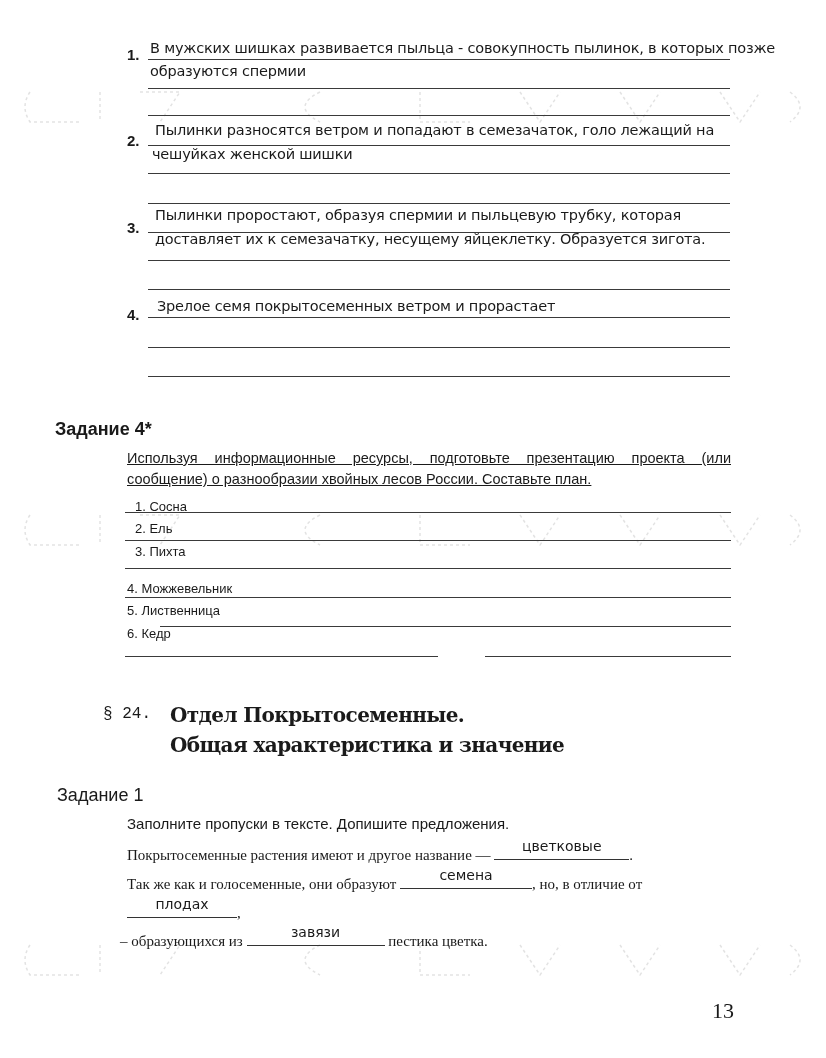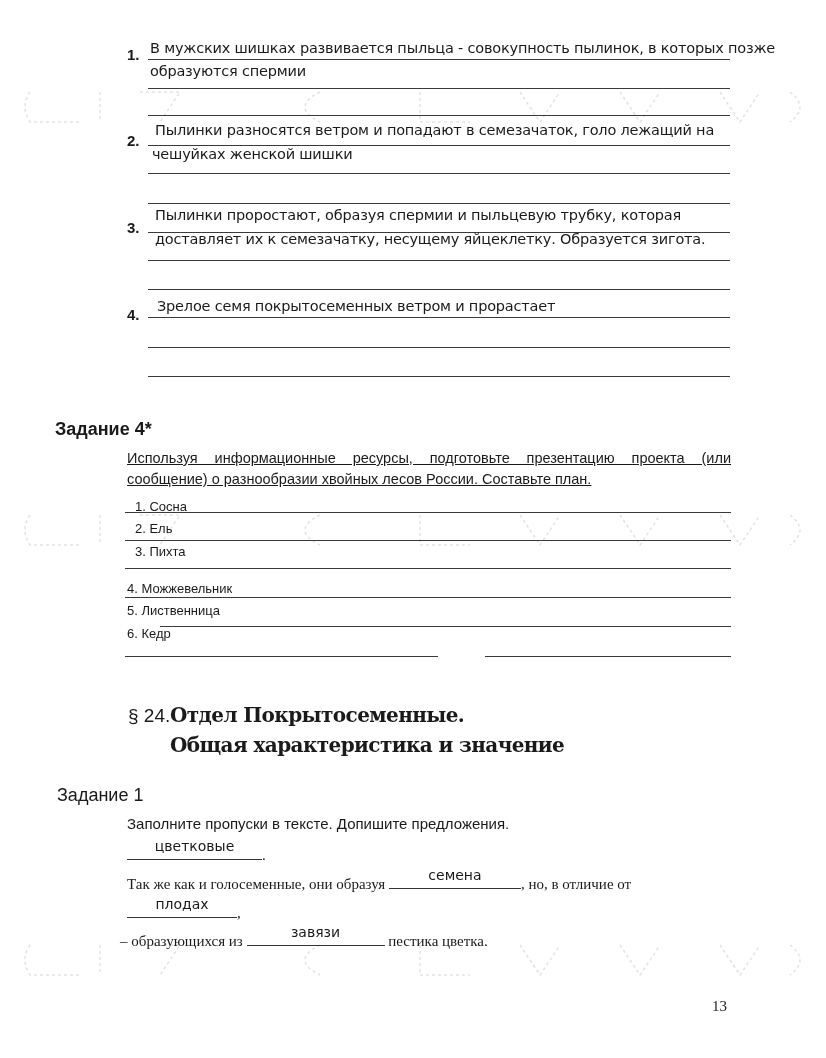--- a/index.html
+++ b/index.html
@@ -73,39 +73,40 @@
 <div class="plan" style="left:135px;top:544px">3. Пихта</div>
 <div class="line" style="left:125px;top:568px;width:606px"></div>
 <div class="plan" style="left:127px;top:581px">4. Можжевельник</div>
 <div class="line" style="left:125px;top:597px;width:606px"></div>
 <div class="plan" style="left:127px;top:603px">5. Лиственница</div>
 <div class="line" style="left:160px;top:626px;width:571px"></div>
 <div class="plan" style="left:127px;top:626px">6. Кедр</div>
 <div class="line" style="left:125px;top:656px;width:313px"></div>
 <div class="line" style="left:485px;top:656px;width:246px"></div>
 
-<div class="abs" style="left:103px;top:705px;font-family:Liberation Sans, sans-serif;font-size:19px;margin-left:25px;">§ 24.</div>
+<div class="abs" style="left:103px;top:705px;font-family:Liberation Mono, monospace;font-size:16px;">§ 24.</div>
 <div class="abs" style="left:170px;top:703px;font-family:'DejaVu Serif',serif;font-size:20px;font-weight:bold;letter-spacing:-0.6px;">Отдел Покрытосеменные.</div>
 <div class="abs" style="left:170px;top:733px;font-family:'DejaVu Serif',serif;font-size:20px;font-weight:bold;letter-spacing:-0.6px;">Общая характеристика и значение</div>
 
 <div class="abs" style="left:57px;top:785px;font-size:18px;">Задание 1</div>
 <div class="abs" style="left:127px;top:815px;font-size:15px;">Заполните пропуски в тексте. Допишите предложения.</div>
 
 <div class="serif" style="left:127px;top:845px">
+  <span>Покрытосеменные растения имеют и другое название —</span>
   <span class="blank" style="width:135px"><span class="answer" style="bottom:5px">цветковые</span></span><span>.</span>
 </div>
 
 <div class="serif" style="left:127px;top:874px">
-  <span>Так же как и голосеменные, они образуя</span>
+  <span>Так же как и голосеменные, они образуют</span>
   <span class="blank" style="width:132px"><span class="answer" style="bottom:5px">семена</span></span><span>, но, в отличие от</span>
 </div>
 
 <div class="serif" style="left:127px;top:903px">
   <span class="blank" style="width:110px"><span class="answer" style="bottom:5px">плодах</span></span><span>,</span>
 </div>
 
 <div class="serif" style="left:120px;top:931px">
   <span>– </span><span>образующихся из</span>
   <span class="blank" style="width:138px"><span class="answer" style="bottom:5px">завязи</span></span>
   <span>пестика цветка.</span>
 </div>
 
-<div class="abs" style="left:712px;top:998px;font-family:'Liberation Serif',serif;font-size:15px;">13</div>
+<div class="abs" style="left:712px;top:998px;font-family:'Liberation Serif',serif;font-size:22px;">13</div>
 
 </body></html>

